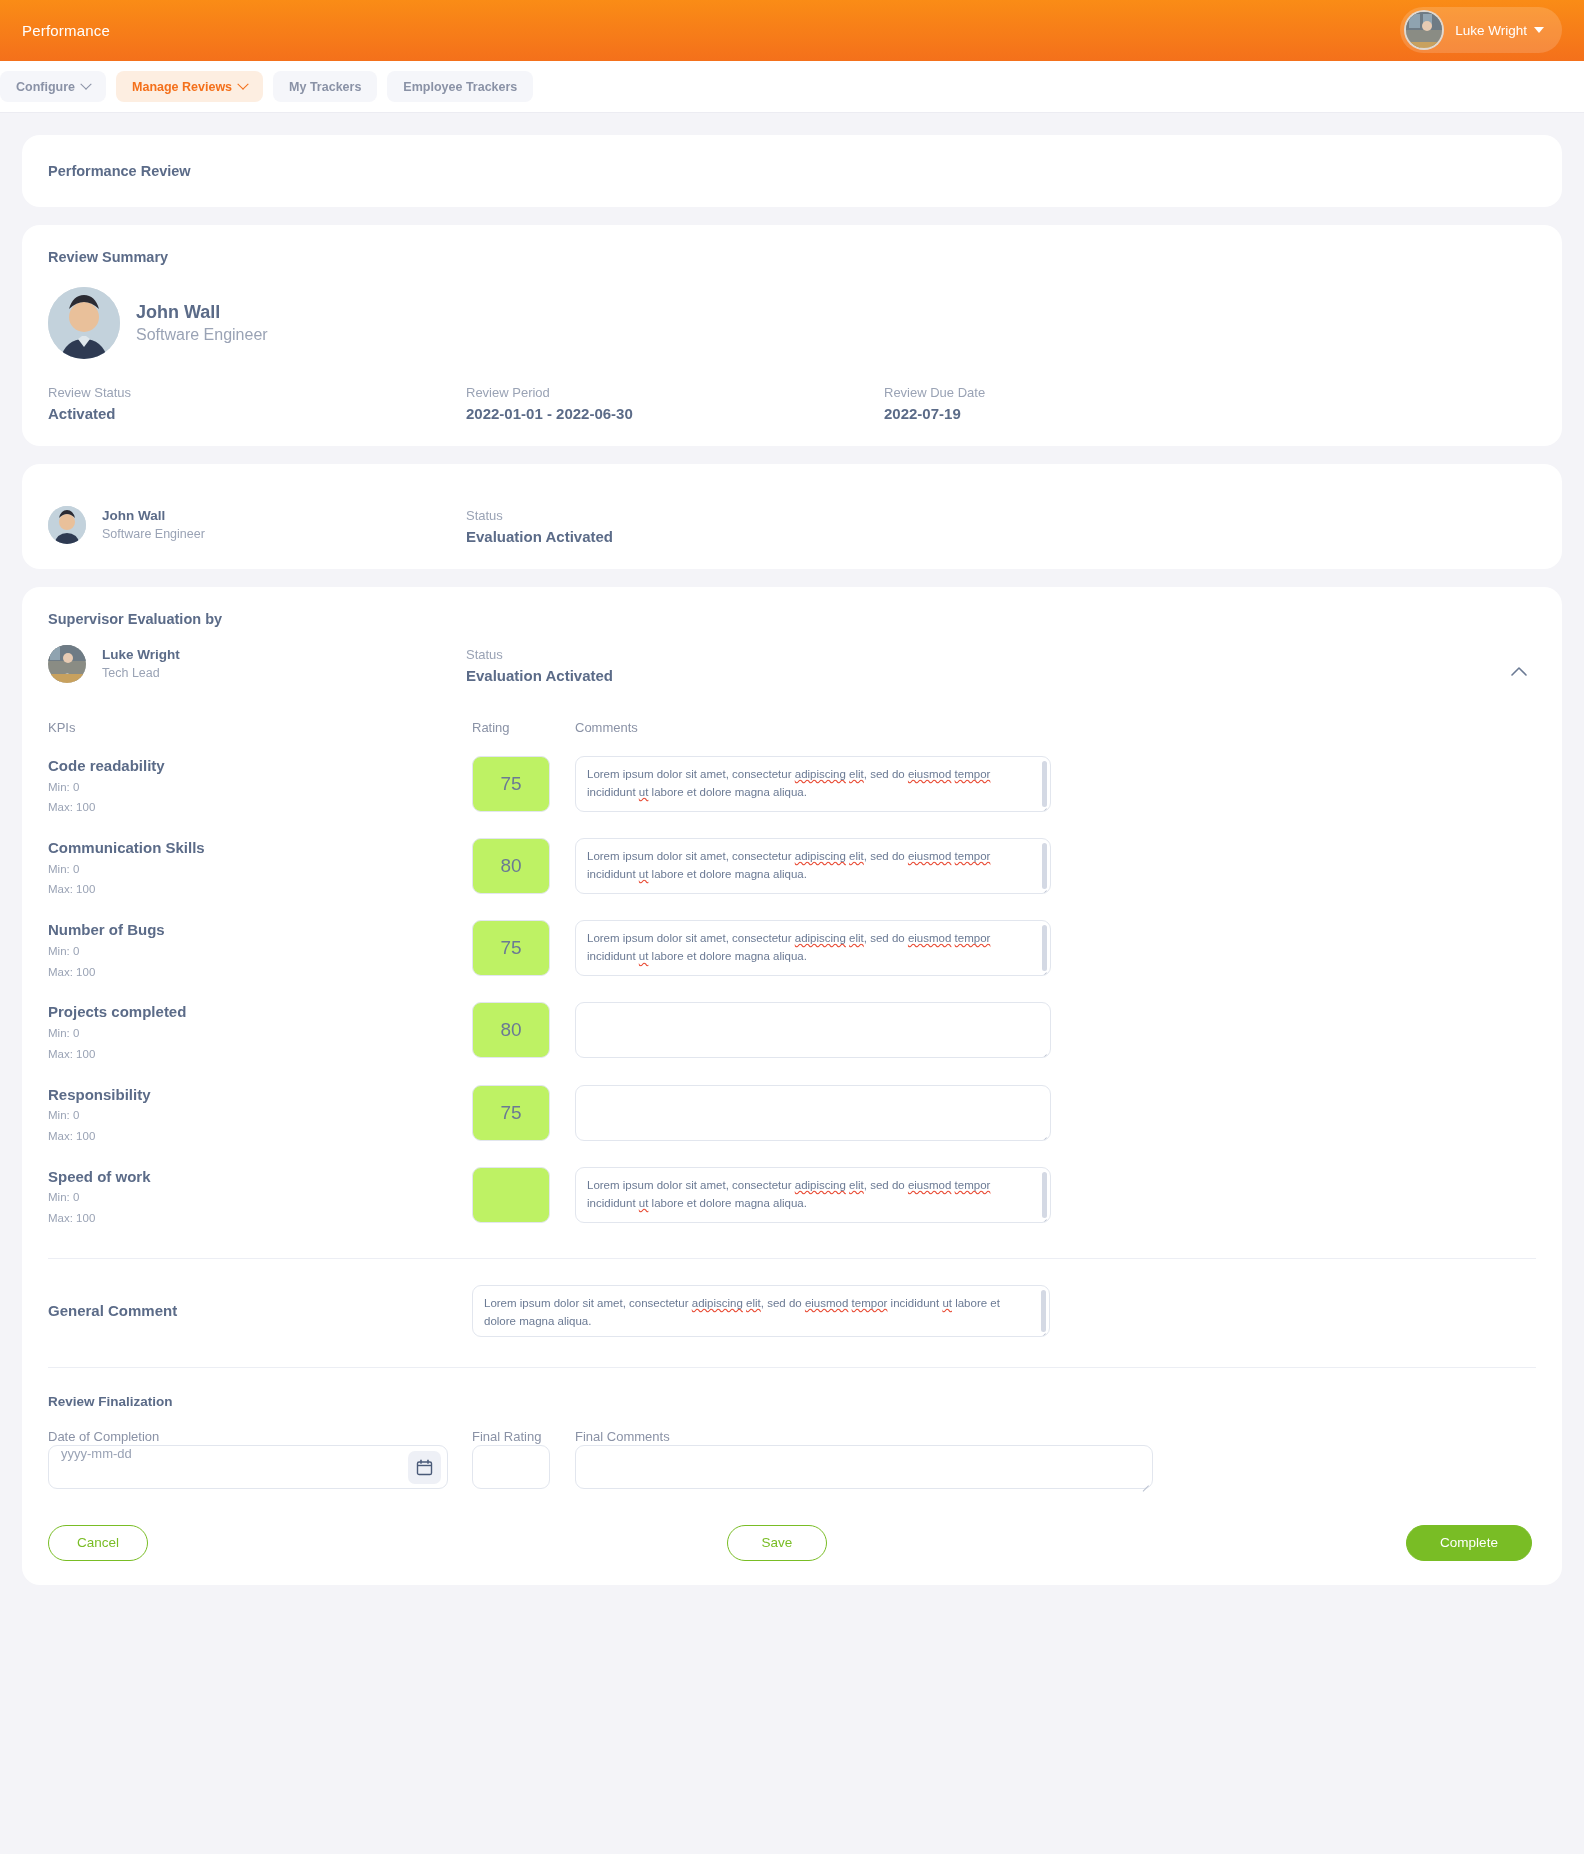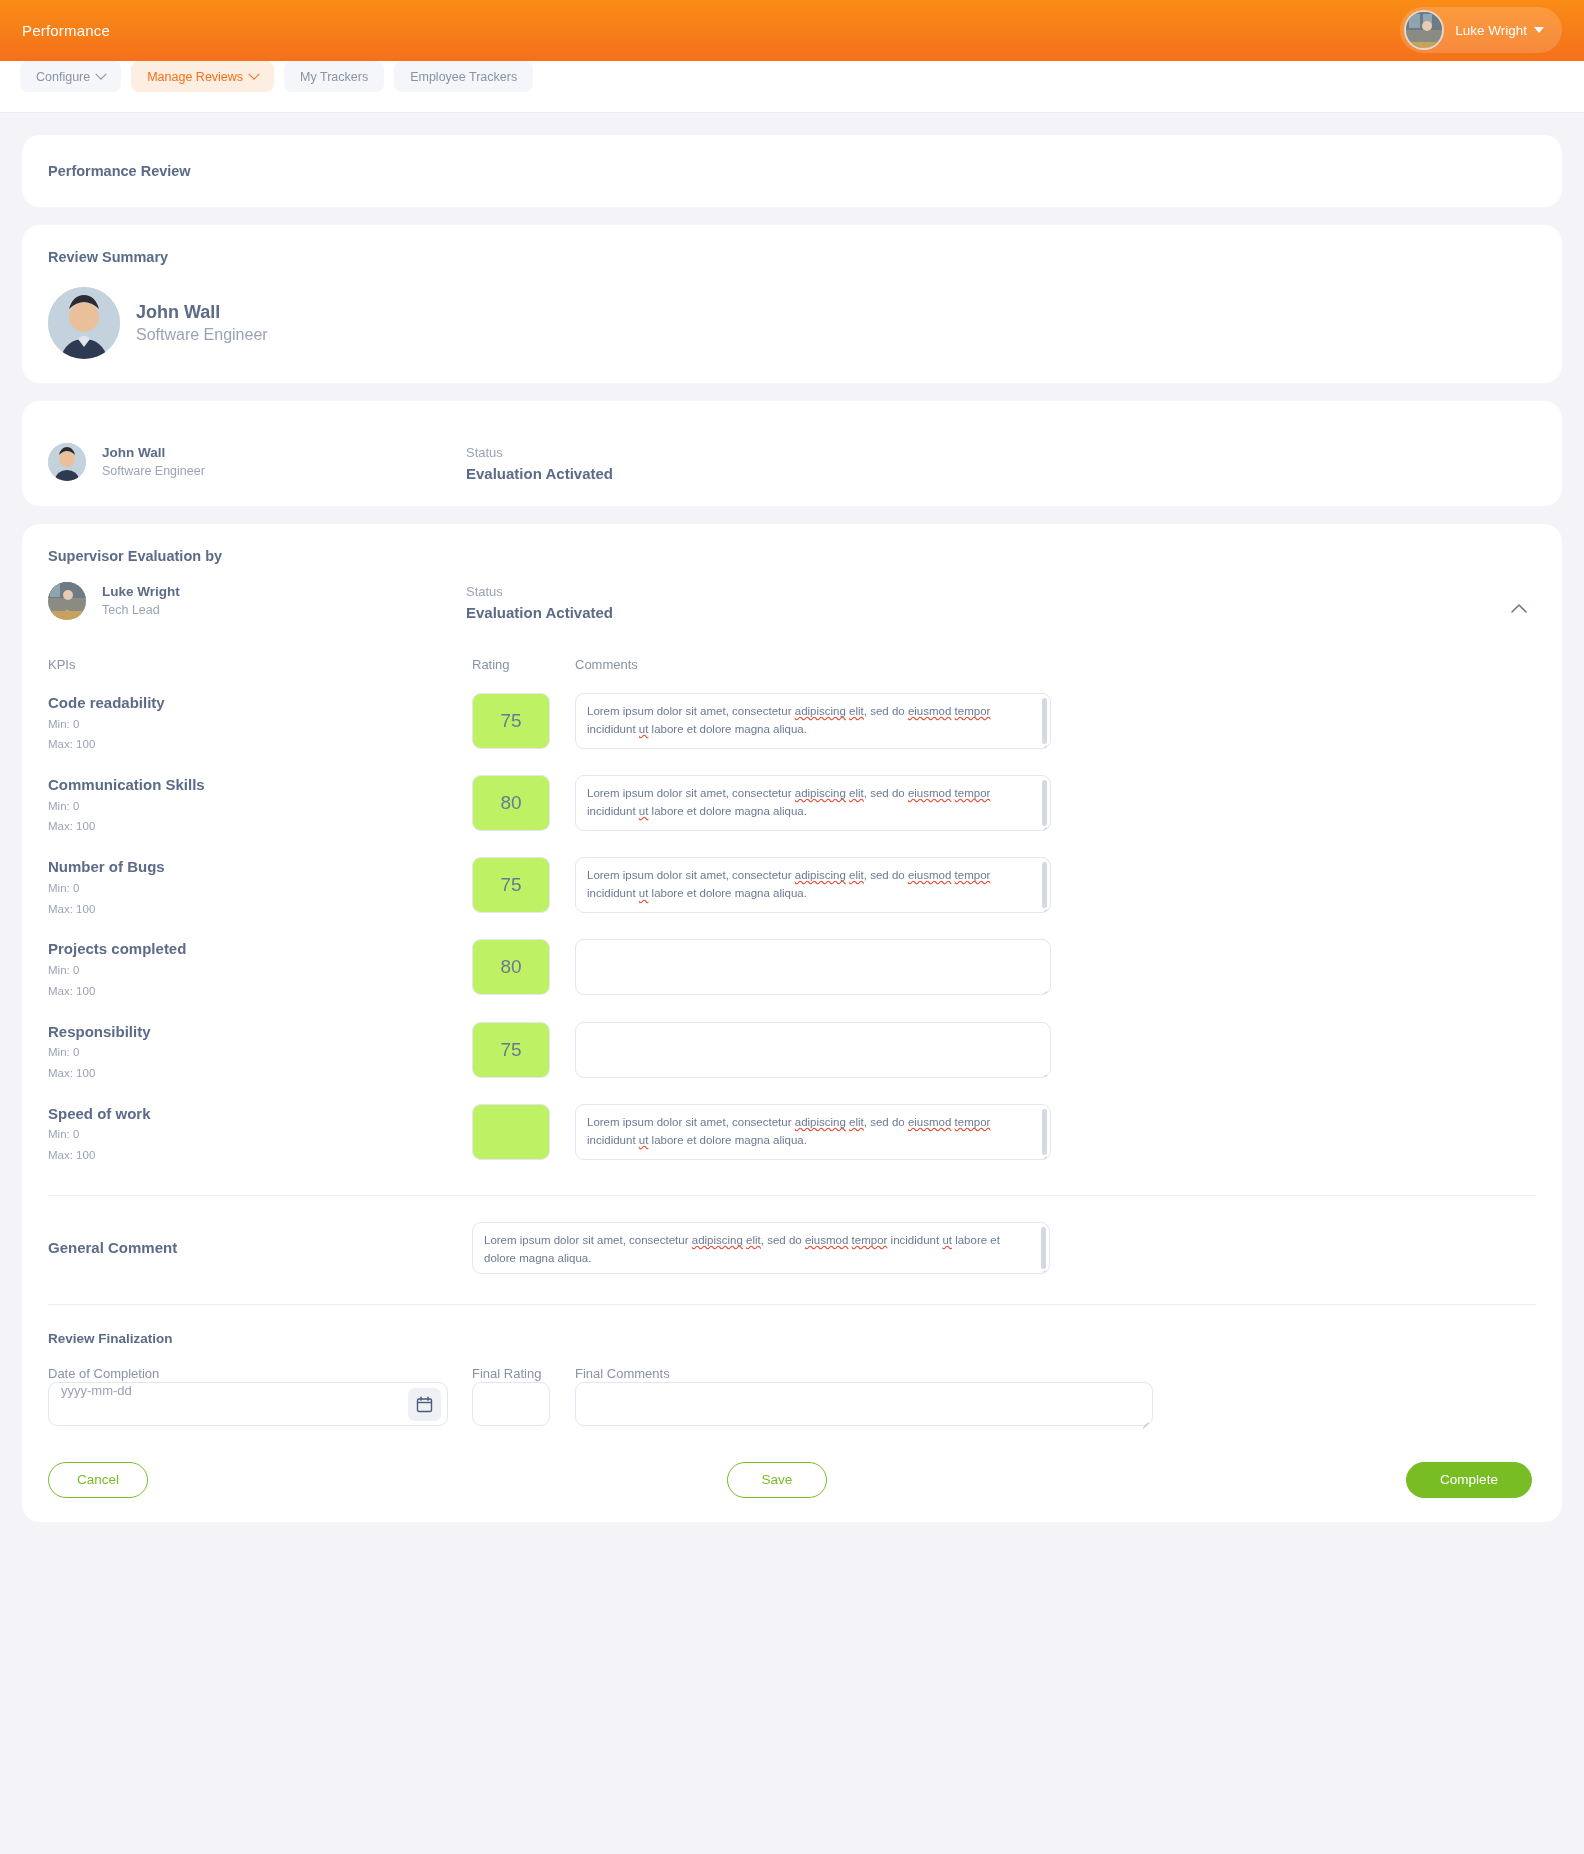--- a/index.html
+++ b/index.html
@@ -58,23 +58,24 @@
     border-right: 5px solid transparent;
     border-top: 6px solid #fff;
     margin-left: 7px;
   }
 
   
   .navbar {
     height: 52px;
     background: #ffffff;
     display: flex;
-    padding-left: 20px;
+    align-items: center;
     gap: 10px;
     border-bottom: 1px solid #ececf2;
+    font-weight: bold;
   }
   .pill {
     height: 31px;
     display: inline-flex;
     align-items: center;
     gap: 7px;
     padding: 0 16px;
     border-radius: 8px;
     background: #f5f6fa;
     color: #8a92a6;
@@ -416,20 +417,34 @@
           <path d="M21 22 q15 -14 30 0 q-4 -14 -15 -14 q-11 0 -15 14z" fill="#2b2b33"></path>
           <path d="M12 72 q6 -20 24 -20 q18 0 24 20z" fill="#2e3a52"></path>
           <path d="M30 52 l6 8 l6 -8 l-4 -3 h-4z" fill="#dfe7ec"></path>
         </svg>
       </div>
       <div>
         <div class="pname">John Wall</div>
         <div class="prole">Software Engineer</div>
       </div>
     </div>
+    <div class="stats">
+      <div class="stat">
+        <div class="stat-label">Review Status</div>
+        <div class="stat-value">Activated</div>
+      </div>
+      <div class="stat">
+        <div class="stat-label">Review Period</div>
+        <div class="stat-value">2022-01-01 - 2022-06-30</div>
+      </div>
+      <div class="stat">
+        <div class="stat-label">Review Due Date</div>
+        <div class="stat-value">2022-07-19</div>
+      </div>
+    </div>
   </div>
 
   <div class="card">
     <div class="eval-head">
       <div class="person sm">
         <div class="pic">
           <svg width="38" height="38" viewBox="0 0 38 38">
             <rect width="38" height="38" fill="#c3d2dc"></rect>
             <circle cx="19" cy="16" r="8" fill="#e9c09a"></circle>
             <path d="M11 12 q8 -8 16 0 q-2 -8 -8 -8 q-6 0 -8 8z" fill="#2b2b33"></path>

